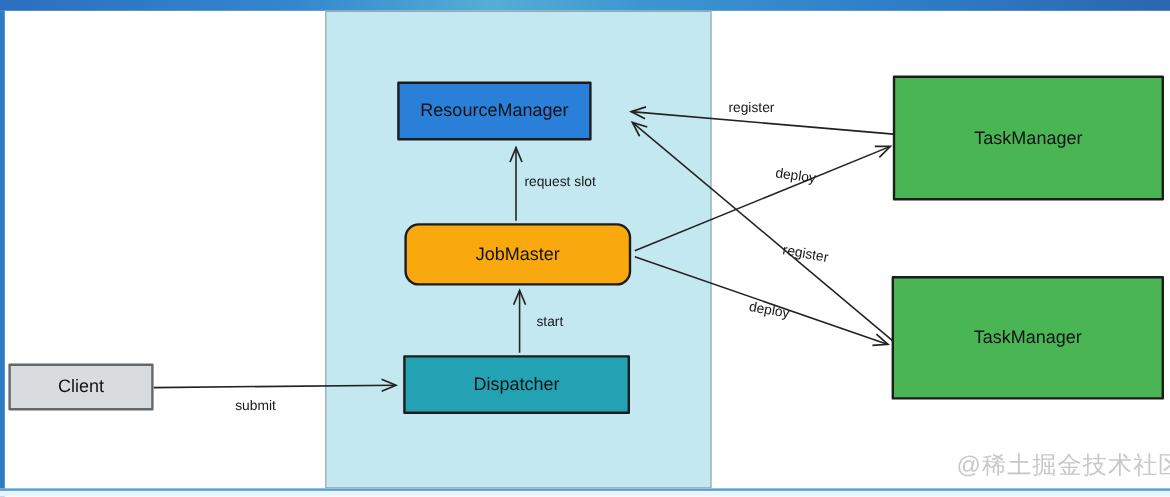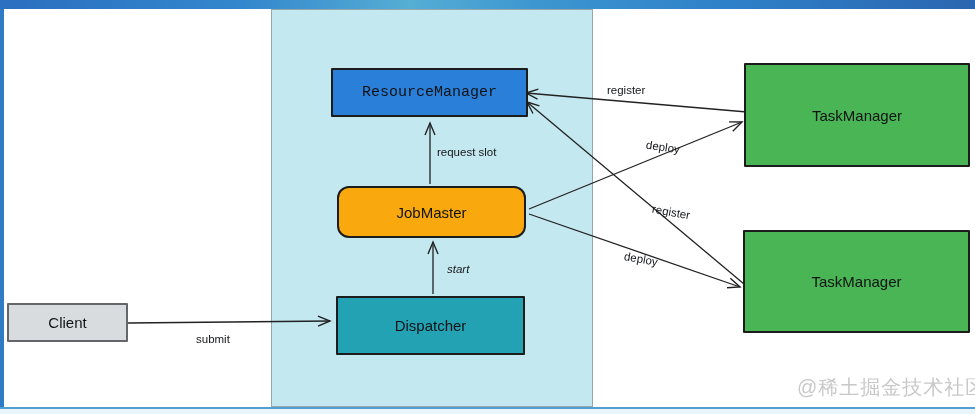--- a/index.html
+++ b/index.html
@@ -16,33 +16,33 @@
     background:#e9f5fb;border-top:2px solid #4f9fd2;box-sizing:border-box;}
   
   .jm-container{position:absolute;left:271px;top:9px;width:322px;height:398px;
     background:#c4e8f0;border:1px solid #97a8ab;box-sizing:border-box;}
   .jm-title{position:absolute;left:271px;top:22px;width:322px;text-align:center;
     font-size:15px;color:#17191a;}
   
   .node{position:absolute;display:flex;align-items:center;justify-content:center;
     font-size:15px;color:#101214;border:2px solid #1c1c1c;box-sizing:border-box;
     border-radius:1px;}
-  .resource-manager{left:331px;top:68px;width:197px;height:49px;font-family:Liberation Mono, monospace;}
+  .resource-manager{left:331px;top:68px;width:162px;height:49px;}
   .job-master{left:337px;top:186px;width:189px;height:52px;}
-  .dispatcher{left:336px;top:296px;width:189px;height:59px;}
+  .dispatcher{left:336px;top:296px;width:189px;height:49px;}
   .client{left:7px;top:303px;width:121px;height:39px;border:2px solid #63676b;}
   .tm-top{left:744px;top:63px;width:226px;height:104px;}
   .tm-bottom{left:743px;top:230px;width:227px;height:103px;}
   
   .edges{position:absolute;left:0;top:0;width:975px;height:414px;}
   .edges line{stroke:#222;stroke-width:1.3;}
   
   .elabel{position:absolute;font-size:11.5px;color:#15171a;white-space:nowrap;}
   .lbl-submit{left:196px;top:297px;margin-top:36px;}
-  .lbl-start{left:447px;top:263px;font-style:italic;}
+  .lbl-start{left:447px;top:263px;}
   .lbl-request-slot{left:437px;top:146px;}
   .lbl-register-top{left:607px;top:84px;}
   .lbl-deploy-top{left:646px;top:141px;transform:rotate(8deg);}
   .lbl-register-bottom{left:652px;top:206px;transform:rotate(10deg);}
   .lbl-deploy-bottom{left:624px;top:253px;transform:rotate(10deg);}
   
   .watermark{position:absolute;left:797px;top:374px;font-size:20px;color:#c8c8c8;
     letter-spacing:1px;white-space:nowrap;}
 </style>
 </head>

